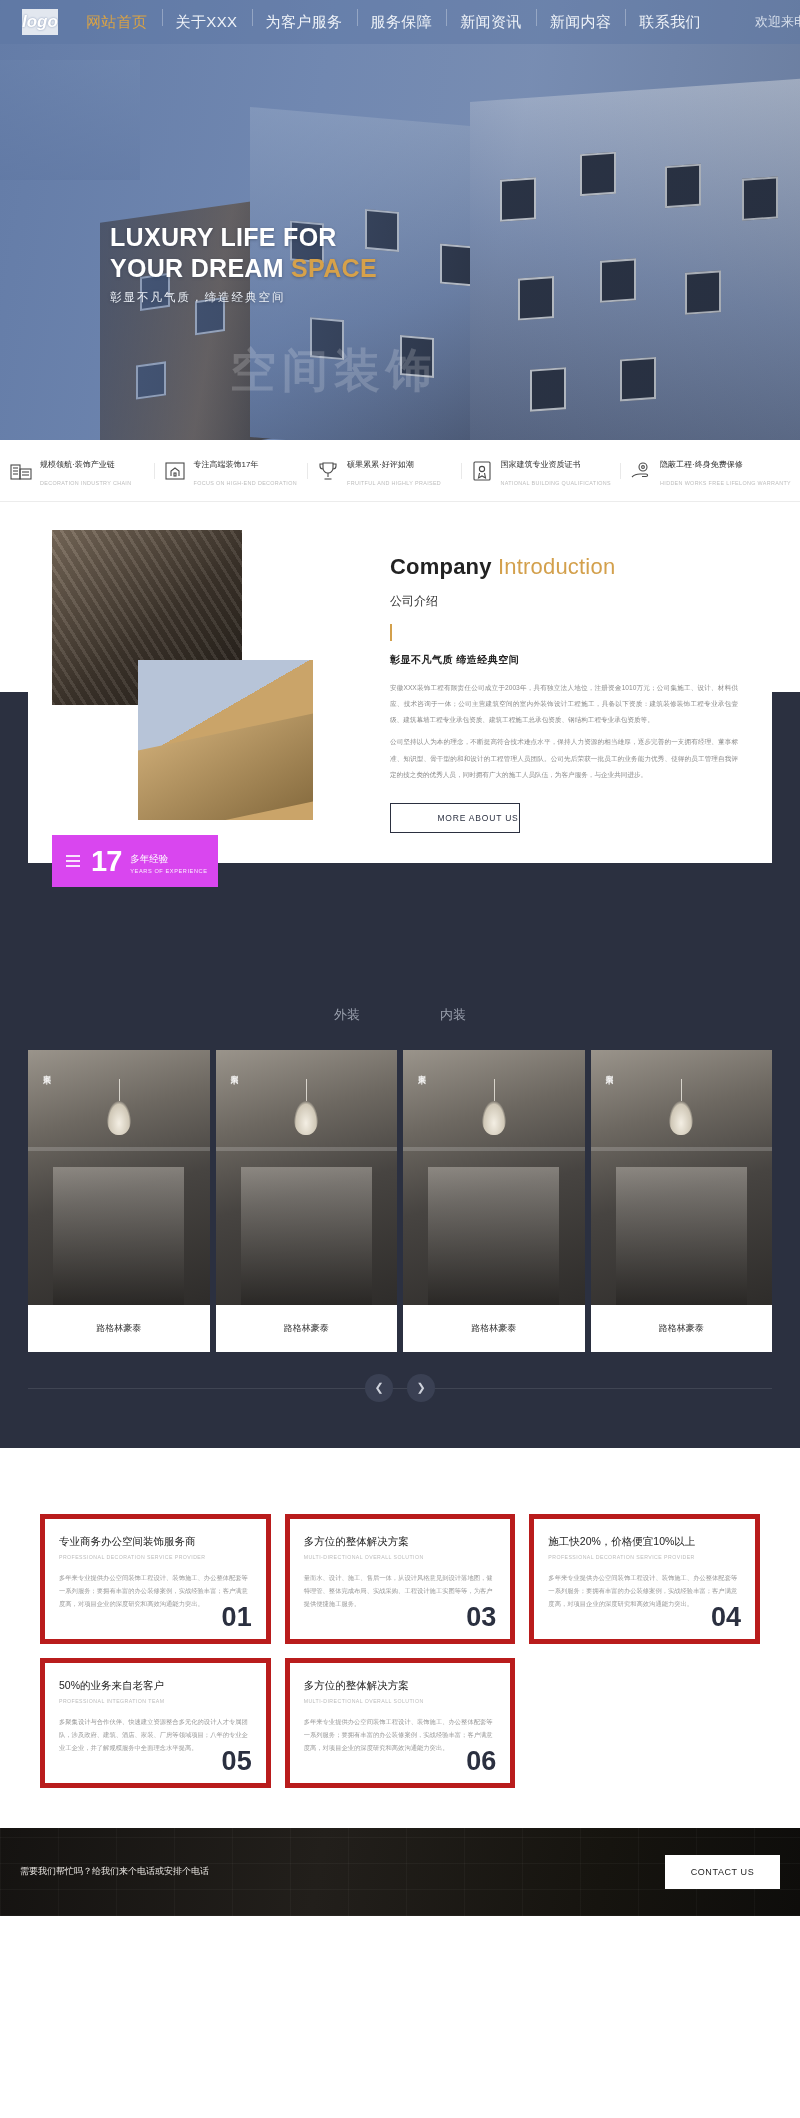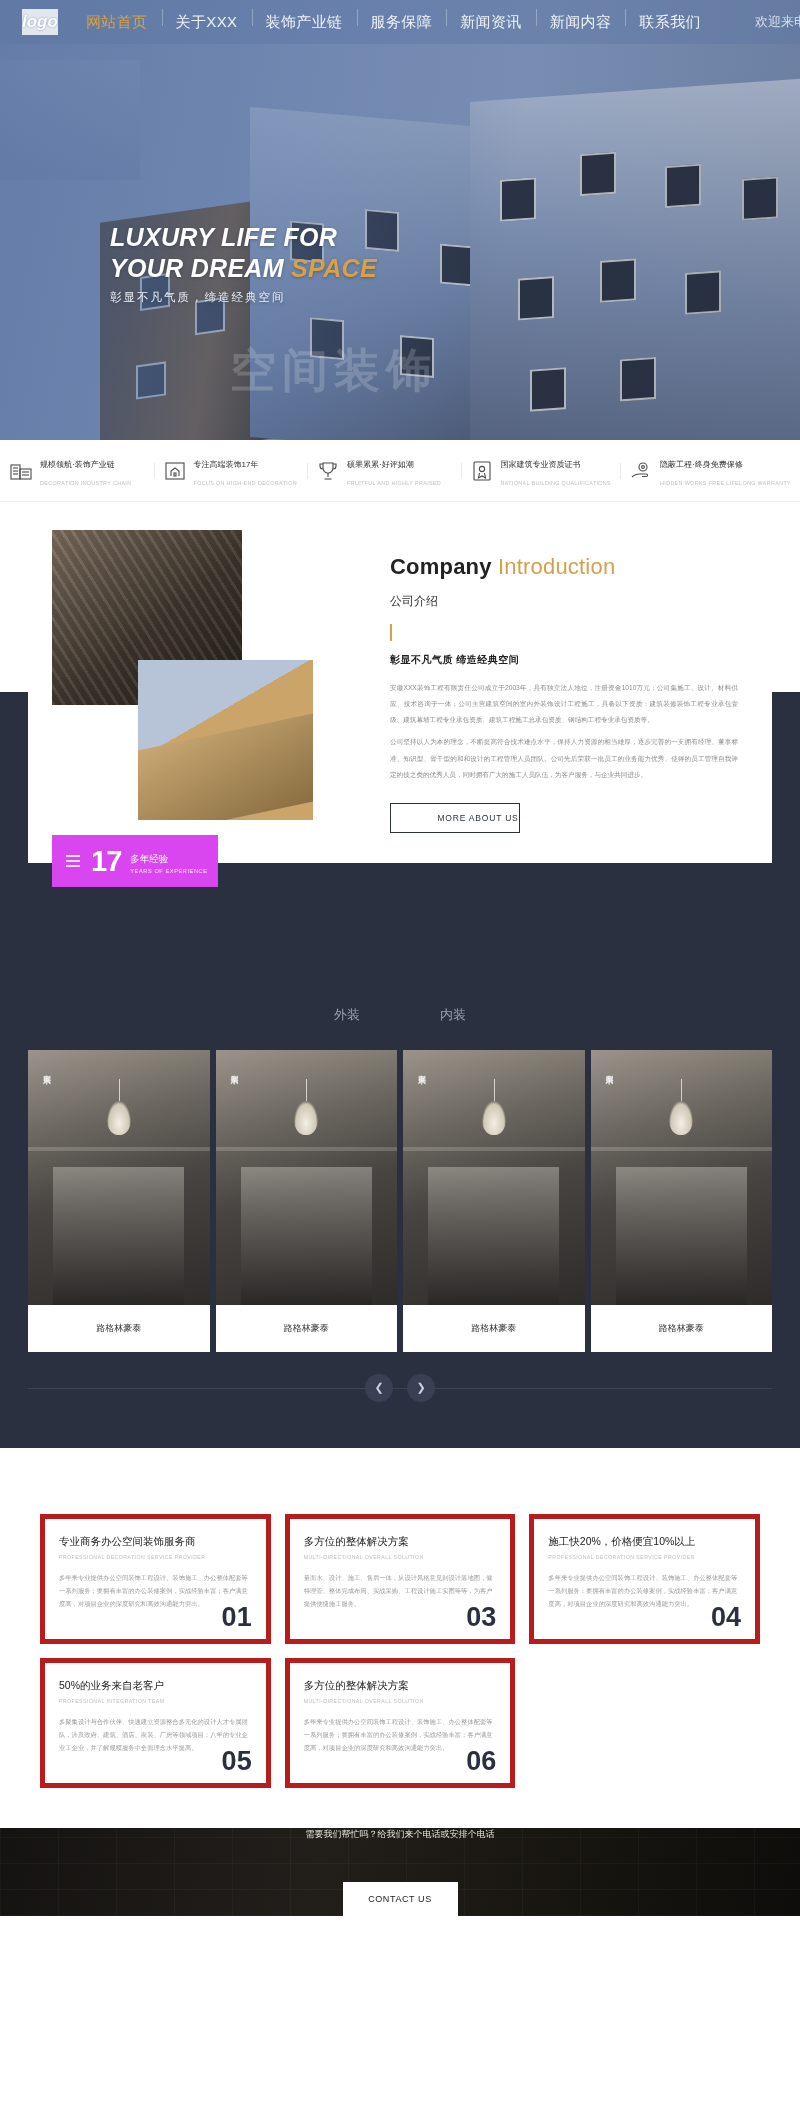--- a/index.html
+++ b/index.html
@@ -42,21 +42,21 @@
   .navitem{ font-size:15px; color:#eef2f8; padding:0 14px; position:relative; white-space:nowrap;
             letter-spacing:.4px;}
   .navitem+.navitem:before{content:"";position:absolute;left:0;top:-4px;height:17px;width:1px;background:rgba(255,255,255,.30);}
   .navitem.active{ color:#d8a246; }
   .phone{ font-size:13px; color:#e6ecf5; opacity:.85; margin-right:12px; white-space:nowrap;margin-left:40px;}
   .srch{ width:20px;height:20px;margin-right:18px;position:relative;}
   .srch svg{width:20px;height:20px;}
 
   .hero-copy{ position:absolute; left:110px; top:222px; z-index:8; }
   .hl1,.hl2{ font-size:25px; font-weight:700; color:#fff; line-height:1.22; letter-spacing:.3px;
-             text-shadow:0 1px 3px rgba(40,50,70,.45);font-style:italic; }
+             text-shadow:0 1px 3px rgba(40,50,70,.45); }
   .hl2 .accent{ color:#d6a14a; }
   .hsub{ margin-top:7px; font-size:11.5px; color:#eef2f8; letter-spacing:2px;
          text-shadow:0 1px 3px rgba(40,50,70,.5);}
   .hero-watermark{ position:absolute; left:230px; top:340px; z-index:7; font-size:46px;
     font-weight:700; color:rgba(255,255,255,.18); letter-spacing:6px;}
 
   
   .featbar{ width:800px; height:62px; background:#fff; display:flex; align-items:center;
             border-bottom:1px solid #ececec;}
   .feat{ flex:1; display:flex; align-items:center; gap:7px; padding:0 9px; position:relative;}
@@ -144,21 +144,21 @@
   .acard .ad{ font-size:6.3px; color:#9a9a9a; line-height:2.1; margin-top:11px;}
   .acard .an{ position:absolute; right:14px; bottom:6px; font-size:27px; color:#2b3040; font-weight:700;}
 
   
   .cta{ height:88px; position:relative; overflow:hidden;
         background:linear-gradient(100deg,#151311,#221f1b 40%,#16140f 75%,#0e0d0b);}
   .cta:before{content:"";position:absolute;inset:0;
     background:repeating-linear-gradient(0deg, rgba(255,255,255,.035) 0 1px, transparent 1px 26px),
                repeating-linear-gradient(90deg, rgba(255,255,255,.03) 0 1px, transparent 1px 58px);}
   .cta-in{ position:relative; height:88px; display:flex; align-items:center;
-           justify-content:space-between; padding:0 30px;flex-direction:column;}
+           justify-content:space-between; padding:0 20px;}
   .cta-txt{ color:#e9e6e2; font-size:9px; }
   .cta-btn{ width:115px; height:34px; background:#fff; color:#222; font-size:9px;
             display:flex; align-items:center; justify-content:center; letter-spacing:.6px;}
 </style>
 </head>
 <body>
 
 <div class="page">
 
   <div class="hero">
@@ -188,21 +188,21 @@
         <div class="win" style="left:150px;top:268px;width:36px;height:42px;"></div>
       </div>
     </div>
     <div class="hero-shade"></div>
 
     <div class="topbar">
       <div class="logo">logo</div>
       <div class="navlist">
         <div class="navitem active">网站首页</div>
         <div class="navitem">关于XXX</div>
-        <div class="navitem">装饰产业链</div>
+        <div class="navitem">为客户服务</div>
         <div class="navitem">服务保障</div>
         <div class="navitem">新闻资讯</div>
         <div class="navitem">新闻内容</div>
         <div class="navitem">联系我们</div>
       </div>
       <div class="phone">欢迎来电咨询服务热线</div>
       <div class="srch">
         <svg viewBox="0 0 24 24" fill="none" stroke="#eef2f8" stroke-width="1.6">
           <circle cx="10.5" cy="10.5" r="6.5"></circle>
             <line x1="15.5" y1="15.5" x2="21" y2="21"></line>

